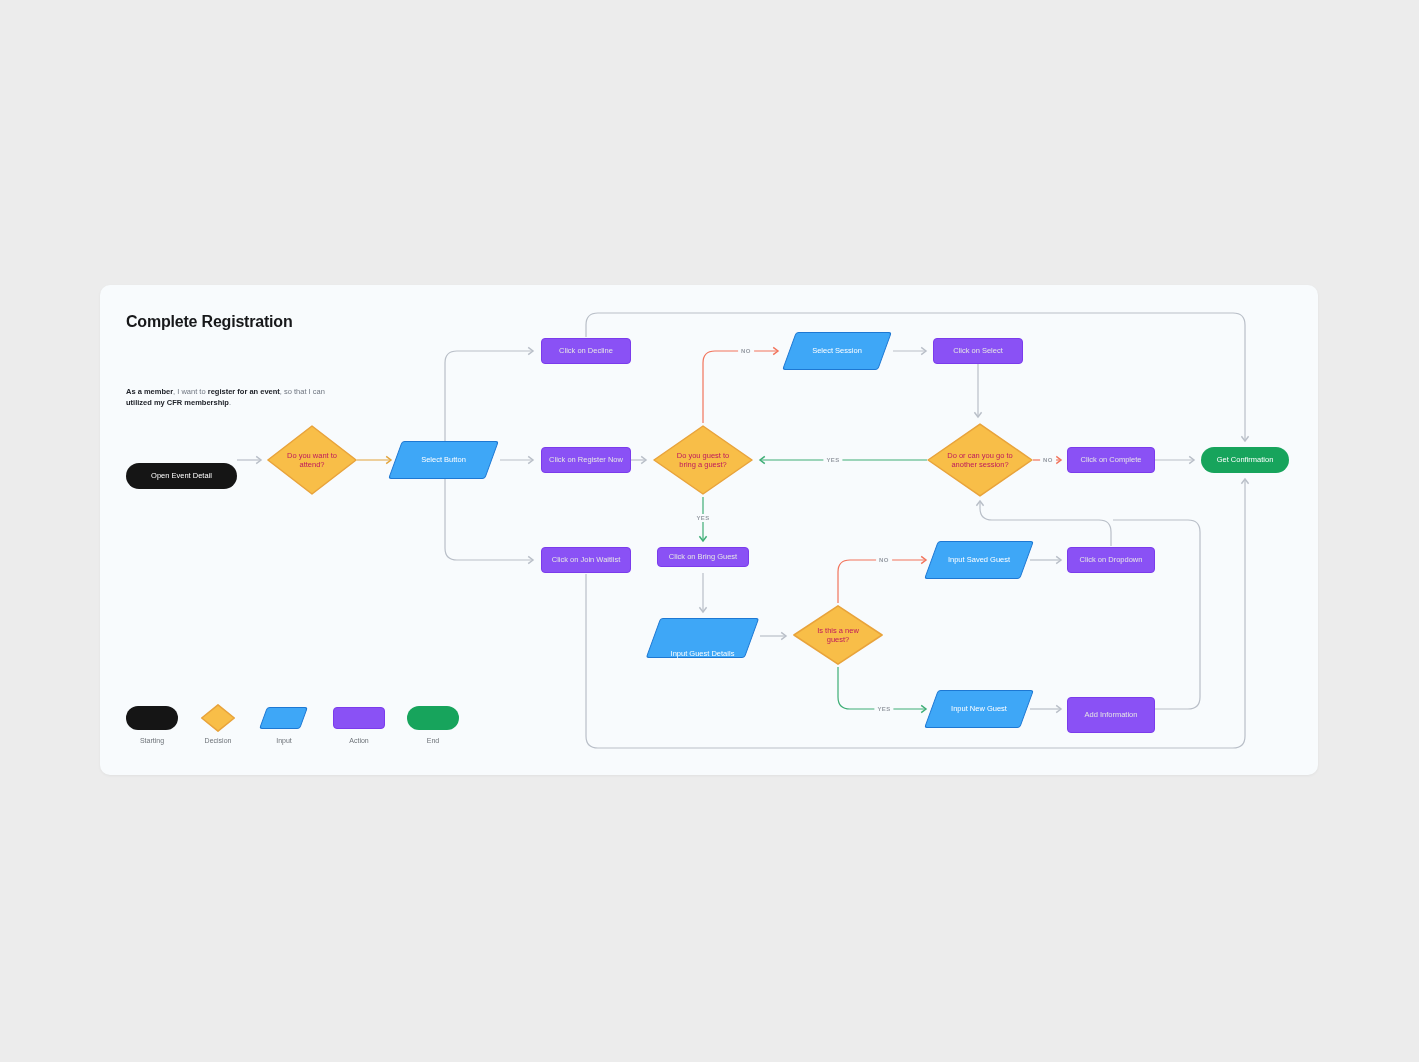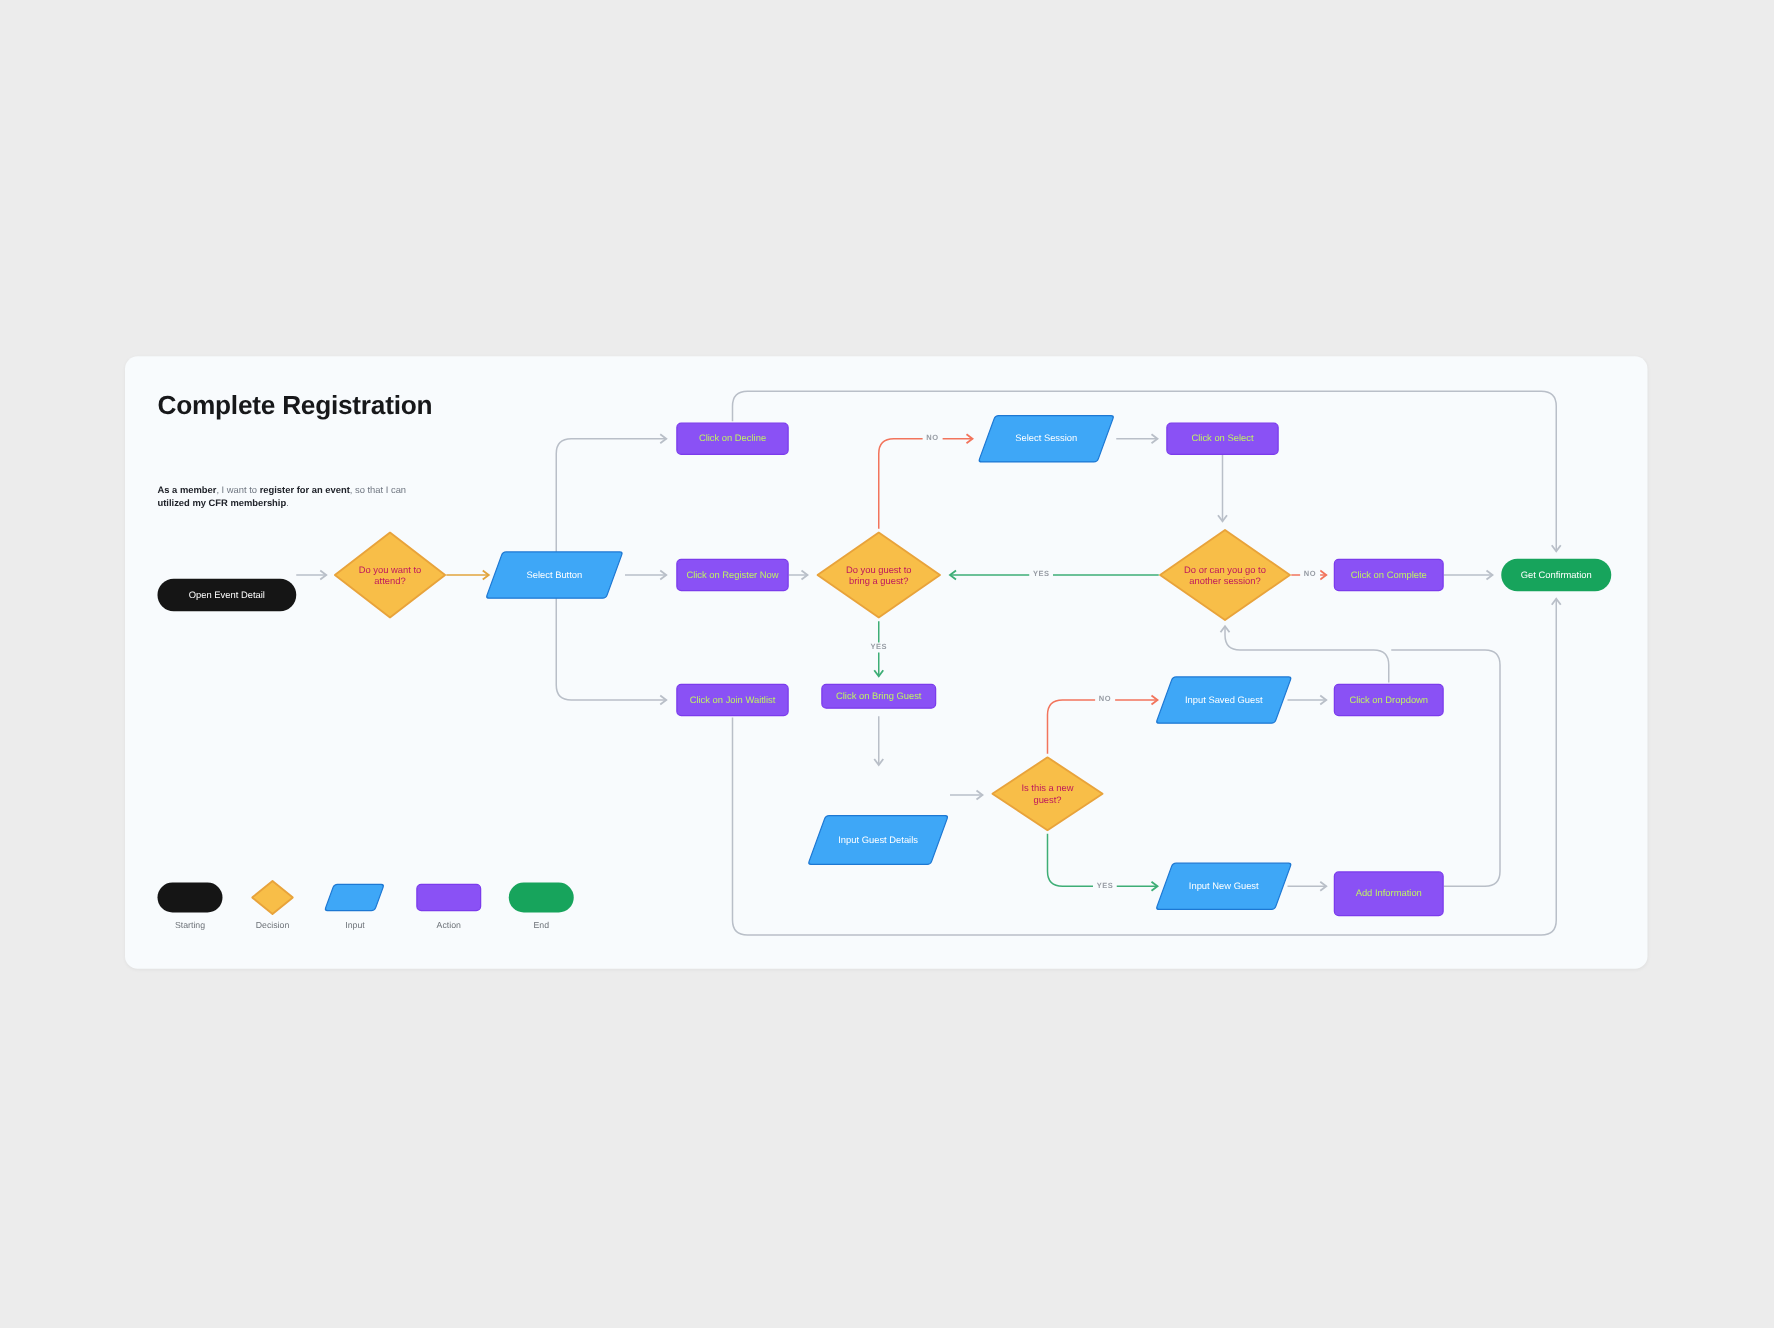--- a/index.html
+++ b/index.html
@@ -6,34 +6,34 @@
     --start-fill:#151515; --decision-fill:#F8BE48; --decision-border:#E8A33B;
     --input-fill:#3EA7F7; --input-border:#1D78D3; --action-fill:#8A51F5; --action-border:#7B3BEC;
     --end-fill:#17A45C; --edge-gray:#B9BFC8; --edge-red:#F2745C; --edge-green:#3EAE76; --edge-orange:#E2A43C;
     --card-bg:#F8FBFD;
   }
   *{margin:0;padding:0;box-sizing:border-box;}
   html,body{width:1419px;height:1062px;}
   body{background:#ECECEC;font-family:"Liberation Sans",sans-serif;position:relative;overflow:hidden;}
   .card{position:absolute;left:100px;top:285px;width:1218px;height:490px;background:var(--card-bg);
         border-radius:10px;box-shadow:0 1px 3px rgba(0,0,0,.05);}
-  .page-title{position:absolute;left:126px;top:313px;font-size:21px;font-weight:700;color:#17181A;letter-spacing:-.2px;z-index:3;}
+  .page-title{position:absolute;left:126px;top:313px;font-size:16px;font-weight:700;color:#17181A;letter-spacing:-.2px;z-index:3;}
   .story{position:absolute;left:126px;top:347px;width:230px;font-size:7.5px;line-height:10.5px;color:#6F7680;z-index:3;margin-top:40px;}
   .story .b{font-weight:700;color:#20232A;}
   svg.edges{position:absolute;left:0;top:0;z-index:1;}
   svg.edges path{fill:none;stroke-width:1.2px;}
   .e-gray{stroke:var(--edge-gray);}
   .e-red{stroke:var(--edge-red);}
   .e-green{stroke:var(--edge-green);}
   .e-orange{stroke:var(--edge-orange);}
   .node{position:absolute;z-index:2;display:flex;align-items:center;justify-content:center;text-align:center;}
   .node .label{font-size:7.5px;font-weight:500;line-height:9.5px;}
   .n-start{background:var(--start-fill);border-radius:13px;color:#fff;}
   .n-end{background:var(--end-fill);border-radius:13px;color:#fff;}
-  .n-action{background:var(--action-fill);border:1px solid var(--action-border);border-radius:4px;color:#bef264;}
+  .n-action{background:var(--action-fill);border:1px solid var(--action-border);border-radius:4px;color:#e5e5e5;}
   .n-input{color:#fff;}
   .n-input .para-bg{position:absolute;left:8px;right:8px;top:0;bottom:0;background:var(--input-fill);
         border:1.4px solid var(--input-border);border-radius:3px;transform:skewX(-20deg);}
   .n-input .label{position:relative;}
   .n-decision{color:#be185d;}
   .n-decision svg{position:absolute;inset:0;width:100%;height:100%;}
   .n-decision polygon{fill:var(--decision-fill);stroke:var(--decision-border);stroke-width:1.5;stroke-linejoin:round;vector-effect:non-scaling-stroke;}
   .n-decision .label{position:relative;padding:0 15px;}
   .edge-label{position:absolute;z-index:3;transform:translate(-50%,-50%);font-size:6px;font-weight:700;
         letter-spacing:.4px;color:#979CA4;background:var(--card-bg);padding:1px 3px;}
@@ -156,21 +156,21 @@
 </div>
 
 <div class="node n-end" style="left:1201px;top:447px;width:88px;height:26px;">
   <span class="label">Get Confirmation</span>
 </div>
 
 <div class="node n-action" style="left:657px;top:547px;width:92px;height:20px;">
   <span class="label">Click on Bring Guest</span>
 </div>
 
-<div class="node n-input" style="left:645px;top:652px;width:115px;height:40px;">
+<div class="node n-input" style="left:645px;top:618px;width:115px;height:40px;align-items:flex-end;">
   <span class="para-bg"></span>
   <span class="label" style="padding:0 20px;">Input Guest Details</span>
 </div>
 
 <div class="node n-decision" style="left:793px;top:605px;width:90px;height:60px;">
   <svg viewBox="0 0 100 70" preserveAspectRatio="none">
       <polygon points="50,1 99,35 50,69 1,35"></polygon>
     </svg>
   <span class="label">Is this a new guest?</span>
 </div>

